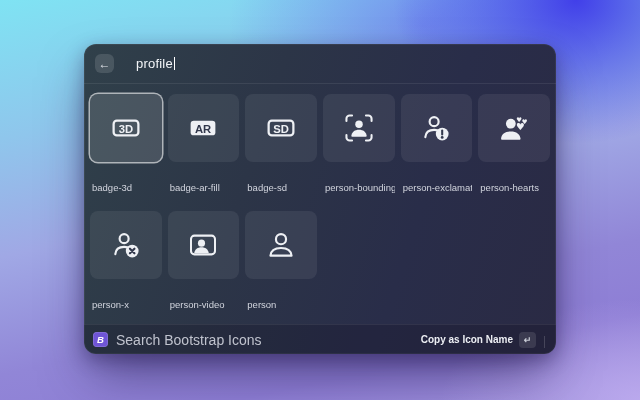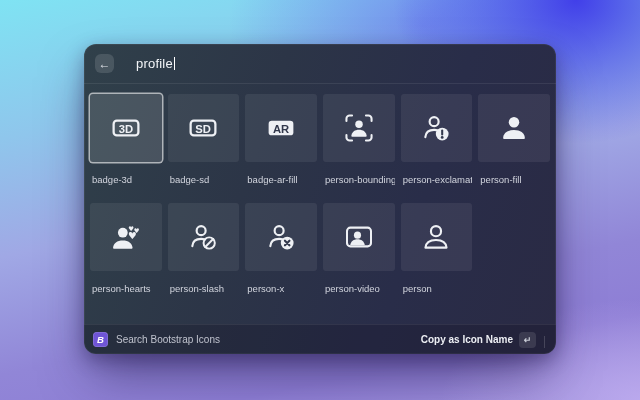--- a/index.html
+++ b/index.html
@@ -28,35 +28,35 @@
   .back-btn { width:19px; height:19px; border-radius:6px; background:rgba(255,255,255,.13);
               display:flex; align-items:center; justify-content:center; flex:0 0 auto; cursor:pointer; }
   .back-btn span { color:#e2e5ea; font-size:12px; line-height:1; }
   .search-text { margin-left:22px; color:#f3f5f8; font-size:13px; font-weight:500; letter-spacing:.2px; }
   .caret { display:inline-block; width:1.5px; height:13px; background:#ffffff; margin-left:1px; vertical-align:-2px; }
 
   .grid { height:239px; padding:10px 6px 0 6px; display:grid;
           grid-template-columns:repeat(6,1fr); column-gap:6px; align-content:start; overflow:hidden; }
   .grid-item { display:flex; flex-direction:column; min-width:0; }
   .grid-item:nth-child(n+7) { margin-top:18px; }
-  .cell { height:68px; border-radius:3px; background:rgba(255,255,255,.07);
+  .cell { height:68px; border-radius:8px; background:rgba(255,255,255,.07);
           display:flex; align-items:center; justify-content:center; color:#eef0f4; cursor:pointer; }
   .cell.selected { background:rgba(255,255,255,.13); box-shadow:0 0 0 1.5px rgba(255,255,255,.62); }
   .cell svg { width:30px; height:30px; display:block; }
-  .cell-label { margin-top:12px; padding:0 2px; font-size:9.5px; line-height:11px; color:#d2d5de;
+  .cell-label { margin-top:20px; padding:0 2px; font-size:9.5px; line-height:11px; color:#d2d5de;
                 white-space:nowrap; overflow:hidden; }
 
   .footer { position:absolute; left:0; right:0; bottom:0; height:30px;
             display:flex; align-items:center; padding:0 9px;
             background:rgba(13,11,26,.22); border-top:1px solid rgba(255,255,255,.07); }
   .bs-logo { width:15px; height:15px; border-radius:4px; background:#6f55d6;
              display:flex; align-items:center; justify-content:center; flex:0 0 auto;
              box-shadow:inset 0 0 0 .5px rgba(255,255,255,.25); }
   .bs-logo span { color:#fff; font-size:9.5px; font-weight:700; font-style:italic; line-height:1; }
-  .footer-app { margin-left:8px; color:#c0c3ce; font-size:10px; }
+  .footer-app { margin-left:8px; color:#c0c3ce; font-size:14px; }
   .footer-right { margin-left:auto; display:flex; align-items:flex-end; gap:6px; }
   .action { display:flex; align-items:center; gap:6px; cursor:pointer; background:none; border:none;
             font-family:inherit; }
   .action-label { color:#eceef3; font-size:10px; font-weight:700; }
   .action-label.dim { color:#c0c3ce; }
   .key { min-width:17px; height:16px; padding:0 3px; border-radius:4px; background:rgba(255,255,255,.11);
          color:#c9ccd6; font-size:9px; font-weight:600; display:flex; align-items:center; justify-content:center; }
   .vdiv { width:1px; height:12px; background:rgba(255,255,255,.16); margin:0 2px; }
 </style>
 </head>
@@ -84,37 +84,37 @@
    <text x="8" y="10.7" text-anchor="middle" font-family="Liberation Sans, sans-serif" font-size="6" font-weight="700" fill="currentColor">3D</text>
             </svg>
           </span>
       </div>
       <div class="cell-label">badge-3d</div>
     </div>
       <div class="grid-item">
       <div class="cell">
         <span class="icon-svg">
             <svg viewBox="0 0 16 16" xmlns="http://www.w3.org/2000/svg">
+              <rect x="1.4" y="4.1" width="13.2" height="7.8" rx="1.7" fill="currentColor"></rect>
+   <text x="8" y="10.7" text-anchor="middle" font-family="Liberation Sans, sans-serif" font-size="6" font-weight="700" fill="#32384c">AR</text>
+            </svg>
+          </span>
+      </div>
+      <div class="cell-label">badge-ar-fill</div>
+    </div>
+      <div class="grid-item">
+      <div class="cell">
+        <span class="icon-svg">
+            <svg viewBox="0 0 16 16" xmlns="http://www.w3.org/2000/svg">
               <rect x="1.4" y="4.1" width="13.2" height="7.8" rx="1.7" fill="none" stroke="currentColor" stroke-width="1.2"></rect>
    <text x="8" y="10.7" text-anchor="middle" font-family="Liberation Sans, sans-serif" font-size="6" font-weight="700" fill="currentColor">SD</text>
             </svg>
           </span>
       </div>
       <div class="cell-label">badge-sd</div>
-    </div>
-      <div class="grid-item">
-      <div class="cell">
-        <span class="icon-svg">
-            <svg viewBox="0 0 16 16" xmlns="http://www.w3.org/2000/svg">
-              <rect x="1.4" y="4.1" width="13.2" height="7.8" rx="1.7" fill="currentColor"></rect>
-   <text x="8" y="10.7" text-anchor="middle" font-family="Liberation Sans, sans-serif" font-size="6" font-weight="700" fill="#32384c">AR</text>
-            </svg>
-          </span>
-      </div>
-      <div class="cell-label">badge-ar-fill</div>
     </div>
       <div class="grid-item">
       <div class="cell">
         <span class="icon-svg">
             <svg viewBox="0 0 16 16" xmlns="http://www.w3.org/2000/svg">
               <path d="M1.3 4.3V3A1.7 1.7 0 0 1 3 1.3h1.3 M11.7 1.3H13A1.7 1.7 0 0 1 14.7 3v1.3 M14.7 11.7V13A1.7 1.7 0 0 1 13 14.7h-1.3 M4.3 14.7H3A1.7 1.7 0 0 1 1.3 13v-1.3" fill="none" stroke="currentColor" stroke-width="1.1" stroke-linecap="round"></path>
      <circle cx="8" cy="6" r="2" fill="currentColor"></circle>
      <path d="M3.9 12.2c.3-2.2 1.9-3.3 4.1-3.3s3.8 1.1 4.1 3.3c0 .3-.2.4-.5.4H4.4c-.3 0-.5-.1-.5-.4Z" fill="currentColor"></path>
             </svg>
           </span>
@@ -132,53 +132,29 @@
      <circle cx="11.3" cy="13" r=".75" fill="#32384c"></circle>
             </svg>
           </span>
       </div>
       <div class="cell-label">person-exclamati…</div>
     </div>
       <div class="grid-item">
       <div class="cell">
         <span class="icon-svg">
             <svg viewBox="0 0 16 16" xmlns="http://www.w3.org/2000/svg">
-              <circle cx="8" cy="4.9" r="2.8" fill="currentColor"></circle>
-     <path d="M2.2 13.3c.2-2.7 2.4-4.2 5.8-4.2s5.6 1.5 5.8 4.2c0 .4-.3.6-.7.6H2.9c-.4 0-.7-.2-.7-.6Z" fill="currentColor"></path>
-            </svg>
-          </span>
-      </div>
-      <div class="cell-label">person-fill</div>
-    </div>
-      <div class="grid-item">
-      <div class="cell">
-        <span class="icon-svg">
-            <svg viewBox="0 0 16 16" xmlns="http://www.w3.org/2000/svg">
               <circle cx="6.3" cy="5.7" r="2.6" fill="currentColor"></circle>
      <path d="M1.1 13.7c.2-2.5 2.2-3.9 5.2-3.9s5 1.4 5.2 3.9c0 .4-.3.5-.6.5H1.7c-.3 0-.6-.1-.6-.5Z" fill="currentColor"></path>
      <text x="11.4" y="9" font-size="5.2" fill="currentColor" text-anchor="middle" font-family="DejaVu Sans, sans-serif">♥</text>
      <text x="10.7" y="4.6" font-size="3.4" fill="currentColor" text-anchor="middle" font-family="DejaVu Sans, sans-serif">♥</text>
      <text x="13.6" y="5.9" font-size="3.4" fill="currentColor" text-anchor="middle" font-family="DejaVu Sans, sans-serif">♥</text>
             </svg>
           </span>
       </div>
       <div class="cell-label">person-hearts</div>
-    </div>
-      <div class="grid-item">
-      <div class="cell">
-        <span class="icon-svg">
-            <svg viewBox="0 0 16 16" xmlns="http://www.w3.org/2000/svg">
-              <circle cx="7" cy="4.6" r="2.4" fill="none" stroke="currentColor" stroke-width="1.15"></circle>
-              <path d="M2.3 12.9c.2-2.5 2-3.9 4.7-3.9.7 0 1.4.1 2 .3" fill="none" stroke="currentColor" stroke-width="1.15" stroke-linecap="round"></path>
-              <circle cx="11.3" cy="11.2" r="3" fill="none" stroke="currentColor" stroke-width="1.05"></circle>
-     <path d="M9.2 13.3 13.4 9.1" stroke="currentColor" stroke-width="1.05" stroke-linecap="round"></path>
-            </svg>
-          </span>
-      </div>
-      <div class="cell-label">person-slash</div>
     </div>
       <div class="grid-item">
       <div class="cell">
         <span class="icon-svg">
             <svg viewBox="0 0 16 16" xmlns="http://www.w3.org/2000/svg">
               <circle cx="7" cy="4.6" r="2.4" fill="none" stroke="currentColor" stroke-width="1.15"></circle>
               <path d="M2.3 12.9c.2-2.5 2-3.9 4.7-3.9.7 0 1.4.1 2 .3" fill="none" stroke="currentColor" stroke-width="1.15" stroke-linecap="round"></path>
               <circle cx="11.3" cy="11.2" r="3.4" fill="currentColor"></circle>
      <path d="M10.1 10l2.4 2.4M12.5 10l-2.4 2.4" stroke="#32384c" stroke-width="1.15" stroke-linecap="round"></path>
             </svg>

